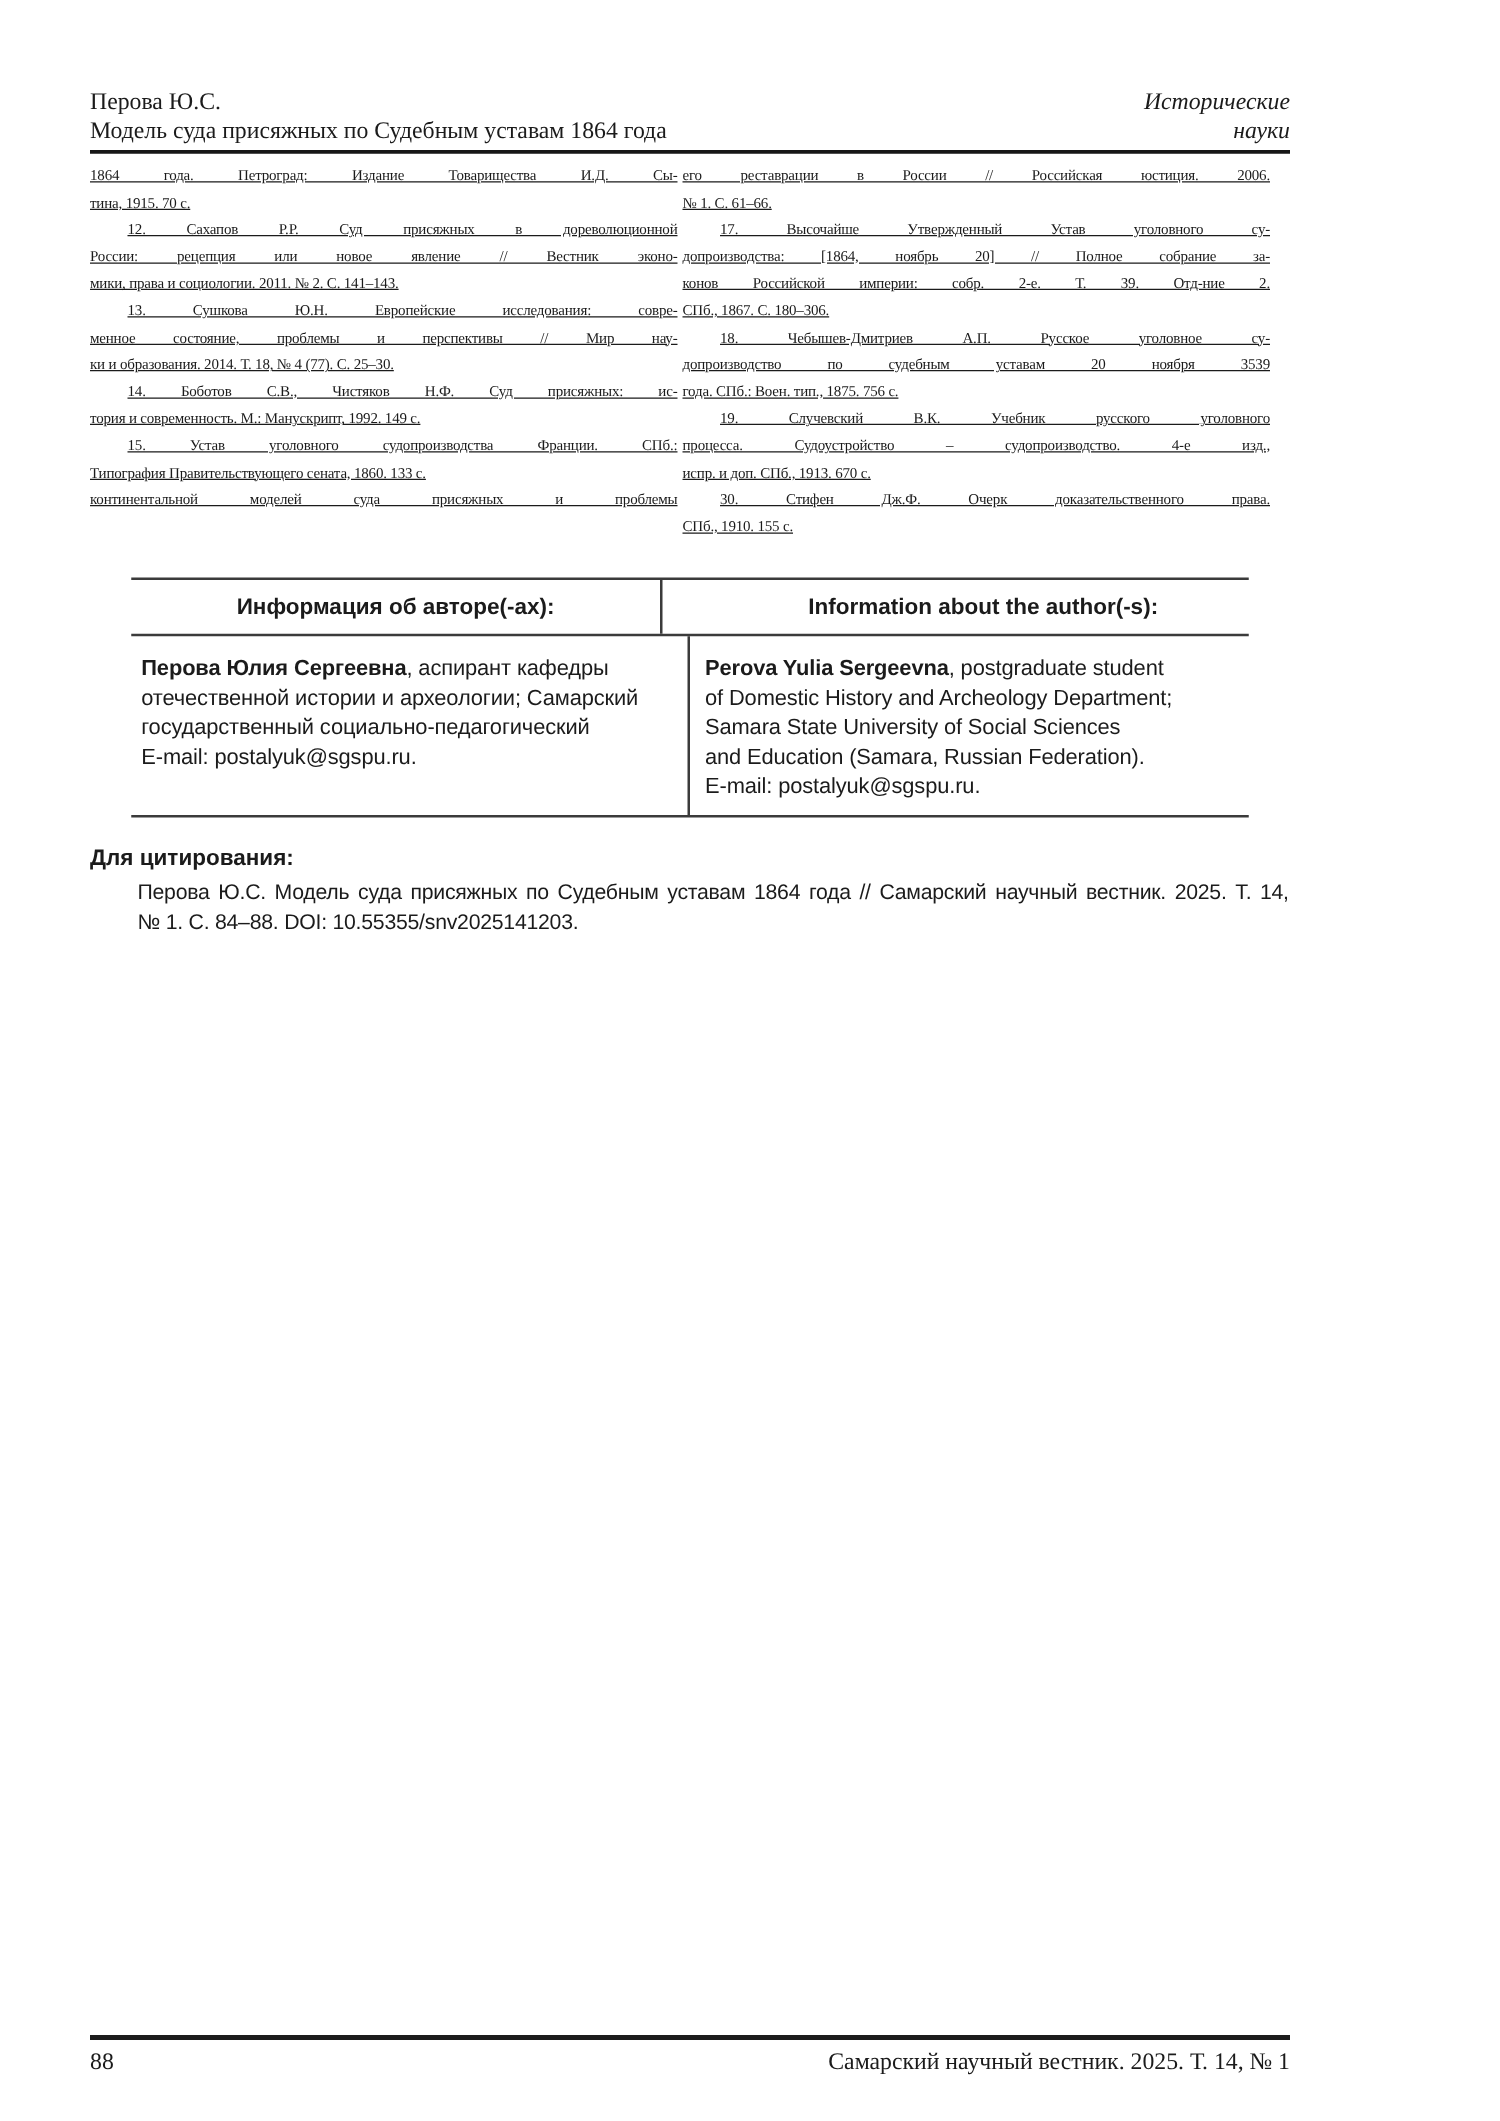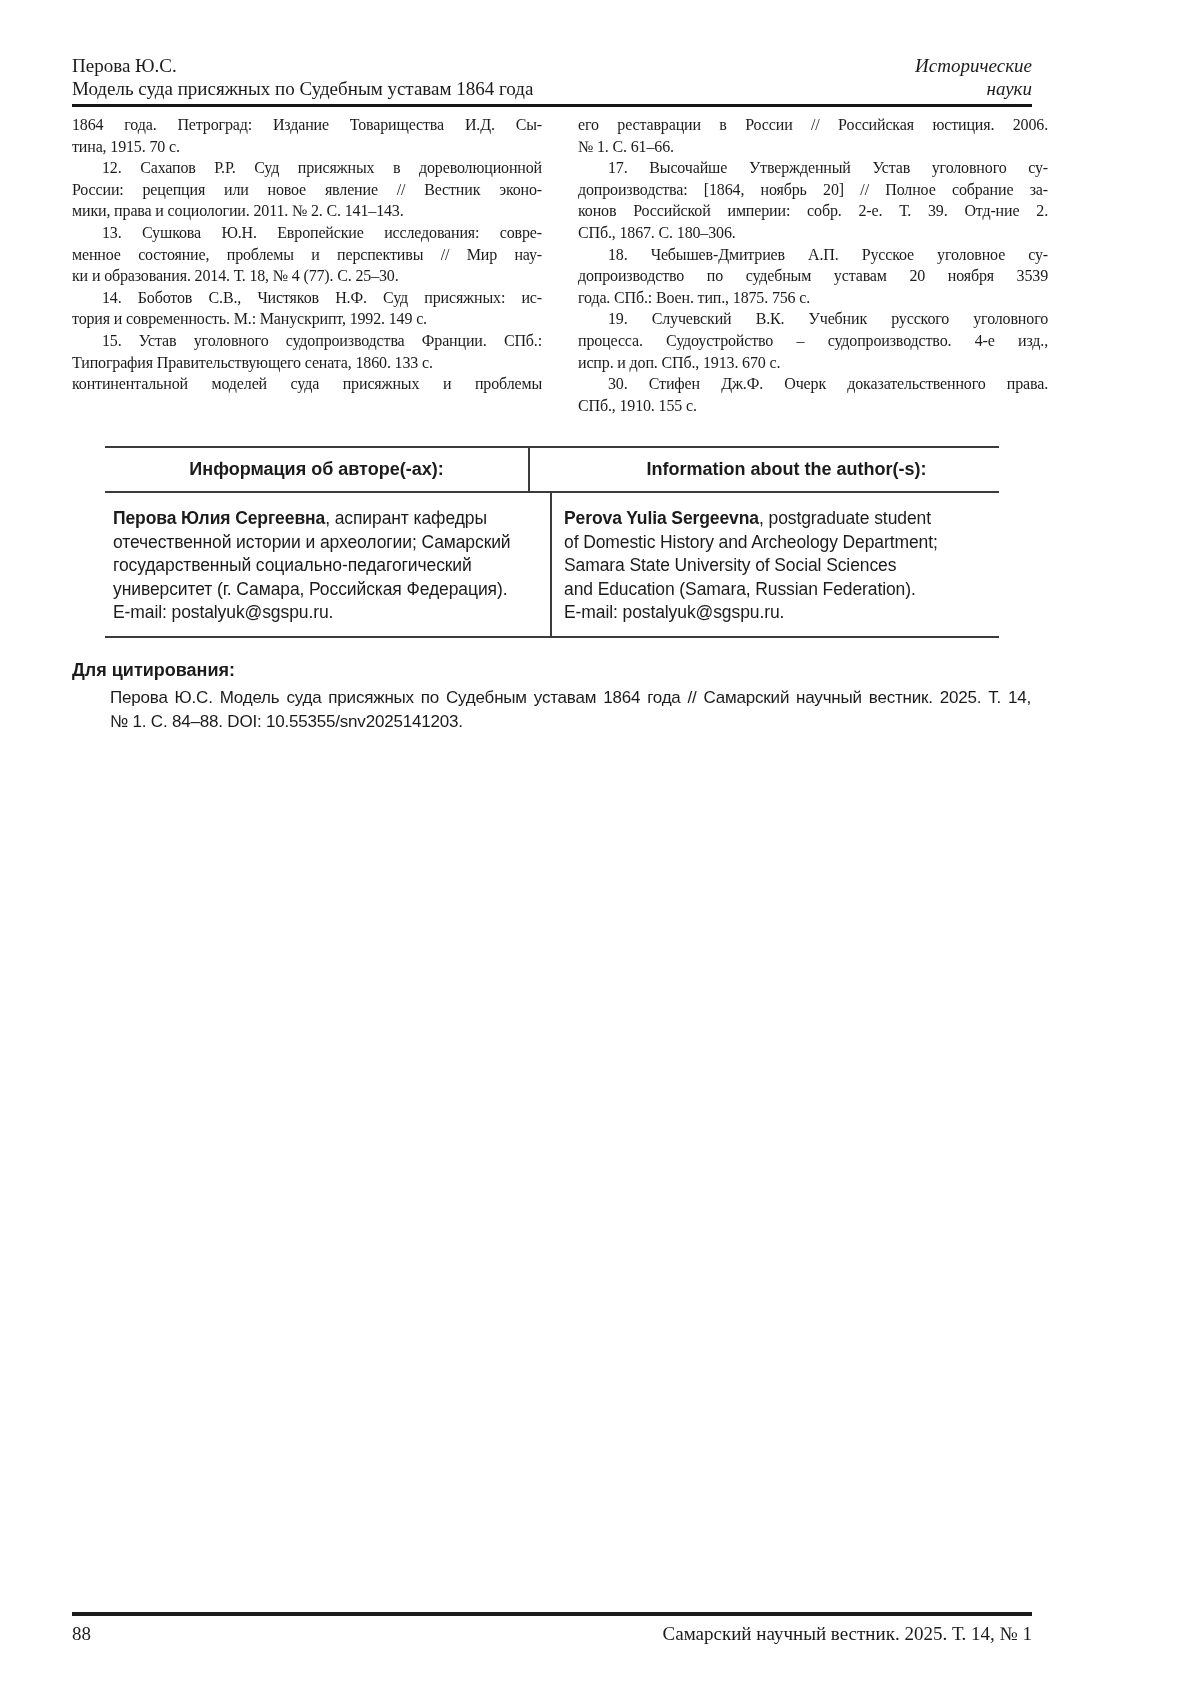--- a/index.html
+++ b/index.html
@@ -1,35 +1,35 @@
 <!DOCTYPE html>
 <html lang="ru"><head>
 <meta charset="utf-8">
 <style>
   html,body{margin:0;padding:0;}
   body{
     width:1200px;height:1697px;position:relative;overflow:hidden;
     background:#ffffff;color:#1b1b1b;
     font-family:"Liberation Serif", serif;
   }
-  .page{position:absolute;left:72px;top:0;width:960px;height:1333px;}
+  .page{position:absolute;left:72px;top:16px;width:960px;height:1333px;}
 
   
   .running-head{
     margin-top:54px;display:flex;justify-content:space-between;align-items:flex-end;
     font-size:19px;line-height:23px;
     border-bottom:3px solid #161616;padding-bottom:4px;
   }
   .running-head .left{ text-align:left; }
   .running-head .right{ text-align:right;font-style:italic;margin-left:10px; }
 
   
   .refs{
-    margin-top:7px;display:flex;gap:36px;
-    font-size:16px;line-height:21.6px;letter-spacing:-0.15px;
+    margin-top:7px;display:flex;gap:4px;
+    font-size:12px;line-height:21.6px;letter-spacing:-0.15px;text-decoration:underline;
   }
   .refs .col{flex:0 0 470px;width:470px;}
   .ref-line{
     text-align:justify;text-align-last:justify;
     white-space:normal;
   }
   .ref-line.indent{text-indent:30px;}
   .ref-line.last{text-align-last:left;}
 
   
@@ -126,21 +126,20 @@
     <div class="row head-row">
       <div class="cell l">Информация об авторе(-ах):</div>
       <div class="cell r">Information about the author(-s):</div>
     </div>
     <div class="row body-row">
       <div class="cell l">
         <div class="cell-line"><b>Перова Юлия Сергеевна</b><span>, аспирант кафедры</span></div>
         <div>
             <div class="cell-line">отечественной истории и археологии; Самарский</div>
             <div class="cell-line">государственный социально-педагогический</div>
-            <div class="cell-line">университет (г. Самара, Российская Федерация).</div>
             <div class="cell-line">E-mail: postalyuk@sgspu.ru.</div>
           </div>
       </div>
       <div class="cell r">
         <div class="cell-line"><b>Perova Yulia Sergeevna</b><span>, postgraduate student</span></div>
         <div>
             <div class="cell-line">of Domestic History and Archeology Department;</div>
             <div class="cell-line">Samara State University of Social Sciences</div>
             <div class="cell-line">and Education (Samara, Russian Federation).</div>
             <div class="cell-line">E-mail: postalyuk@sgspu.ru.</div>

